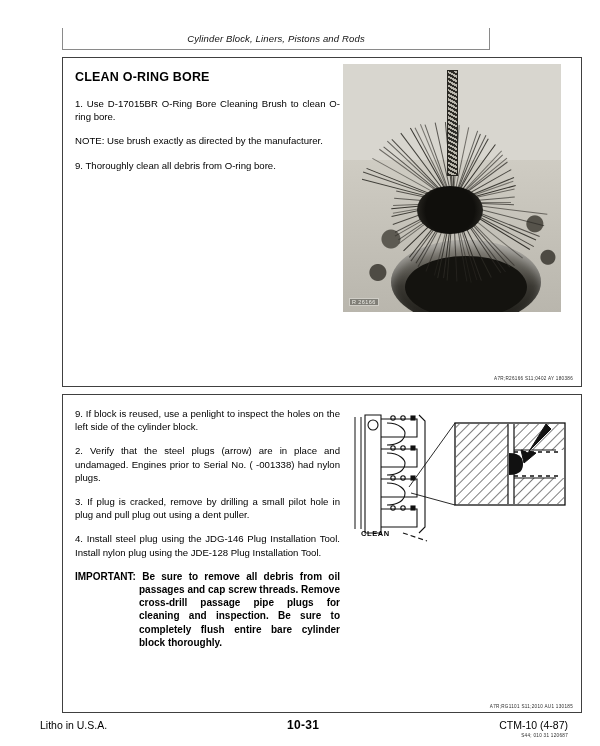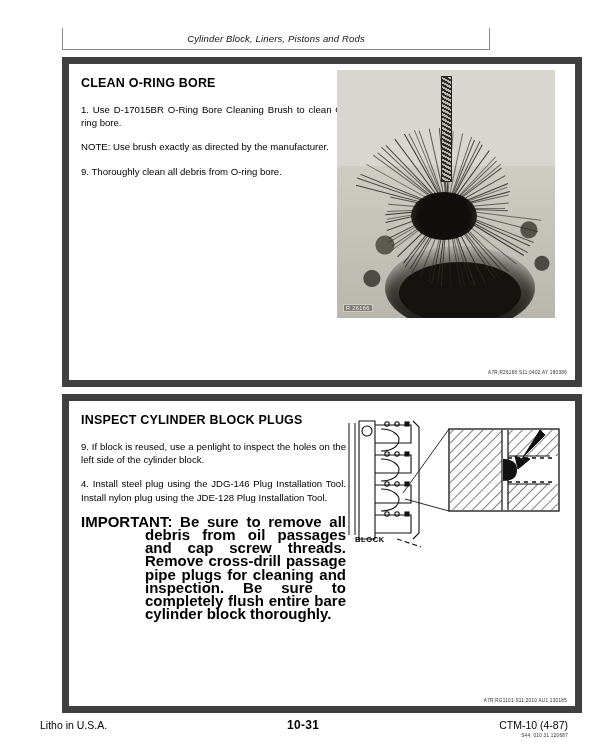--- a/index.html
+++ b/index.html
@@ -36,21 +36,21 @@
     font-size: 9.5px;
     letter-spacing: 0.15px;
     color: #111;
   }
 
   
   .frame {
     position: absolute;
     left: 62px;
     width: 520px;
-    border: 7px solid #404040;
+    border: 1px solid #404040;
     box-sizing: border-box;
     background: #fff;
   }
   #frame-clean { top: 57px;  height: 330px; }
   #frame-inspect { top: 394px; height: 319px; }
 
   .col-text {
     position: absolute;
     left: 12px;
     top: 12px;
@@ -75,21 +75,21 @@
     line-height: 13.2px;
     margin: 0 0 11px 0;
     text-align: justify;
   }
   p.body.last { margin-bottom: 0; }
   p.note {
   }
 
   
   .important {
-    font-size: 15px;
+    font-size: 10px;
     line-height: 13.2px;
     font-weight: bold;
     padding-left: 64px;
     text-indent: -64px;
     text-align: justify;
     margin: 0;
   }
   .important .lead { font-weight: bold; }
 
   
@@ -333,22 +333,23 @@
       <span class="watermark">R 26166</span>
     </div>
   </div>
 
   <span class="fig-code" id="code-fig1">A7R;R26166  S11;0402  AY  180386</span>
 </div>
 
 <div class="frame" id="frame-inspect">
 
   <div class="col-text">
-    <h2 class="section-title">INSPECT CYLINDER BLOCK PLUGS</h2>
     <p class="body">9. If block is reused, use a penlight to inspect the holes on the left side of the cylinder block.</p>
+    <p class="body">2. Verify that the steel plugs (arrow) are in place and undamaged. Engines prior to Serial No. (          -001338) had nylon plugs.</p>
+    <p class="body">3. If plug is cracked, remove by drilling a small pilot hole in plug and pull plug out using a dent puller.</p>
     <p class="body">4. Install steel plug using the JDG-146 Plug Installation Tool. Install nylon plug using the JDE-128 Plug Installation Tool.</p>
 
     <p class="important">
       <span class="lead">IMPORTANT:</span>
       <span>Be sure to remove all debris from oil passages and cap screw threads. Remove cross-drill passage pipe plugs for cleaning and inspection. Be sure to completely flush entire bare cylinder block thoroughly.</span>
     </p>
   </div>
 
   <div class="col-fig">
     <div class="diagram">
@@ -396,21 +397,21 @@
         <path d="M165 23 L165 103 M171 23 L171 103" stroke-width="1.2"></path>
         <path d="M171 49 L213 49 M171 77 L213 77" stroke-width="1.1"></path>
         <path d="M171 51 l4 0 m4 0 l4 0 m4 0 l4 0 m4 0 l4 0 m4 0 l4 0 m4 0 l4 0" stroke-width="1.4"></path>
         <path d="M171 75 l4 0 m4 0 l4 0 m4 0 l4 0 m4 0 l4 0 m4 0 l4 0 m4 0 l4 0" stroke-width="1.4"></path>
 
         <path d="M166 52 C178 52 180 58 180 63 C180 68 178 74 166 74 Z" fill="#111" stroke="none"></path>
 
         <path d="M208 28 L186 50 L193 52 L181 62 L178 49 L185 52 L203 23 Z" fill="#111" stroke="#111" stroke-width="1"></path>
       </svg>
     </div>
-    <span class="front-label">BLOCK</span>
+    <span class="front-label">CLEAN</span>
   </div>
 
   <span class="fig-code" id="code-fig2">A7R;RG1101  S11;2010  AU1  130185</span>
 </div>
 
 <div class="footer">
   <span class="footer-left">Litho in U.S.A.</span>
   <span class="footer-center">10-31</span>
   <span class="footer-right">CTM-10 (4-87)</span>
 </div>

